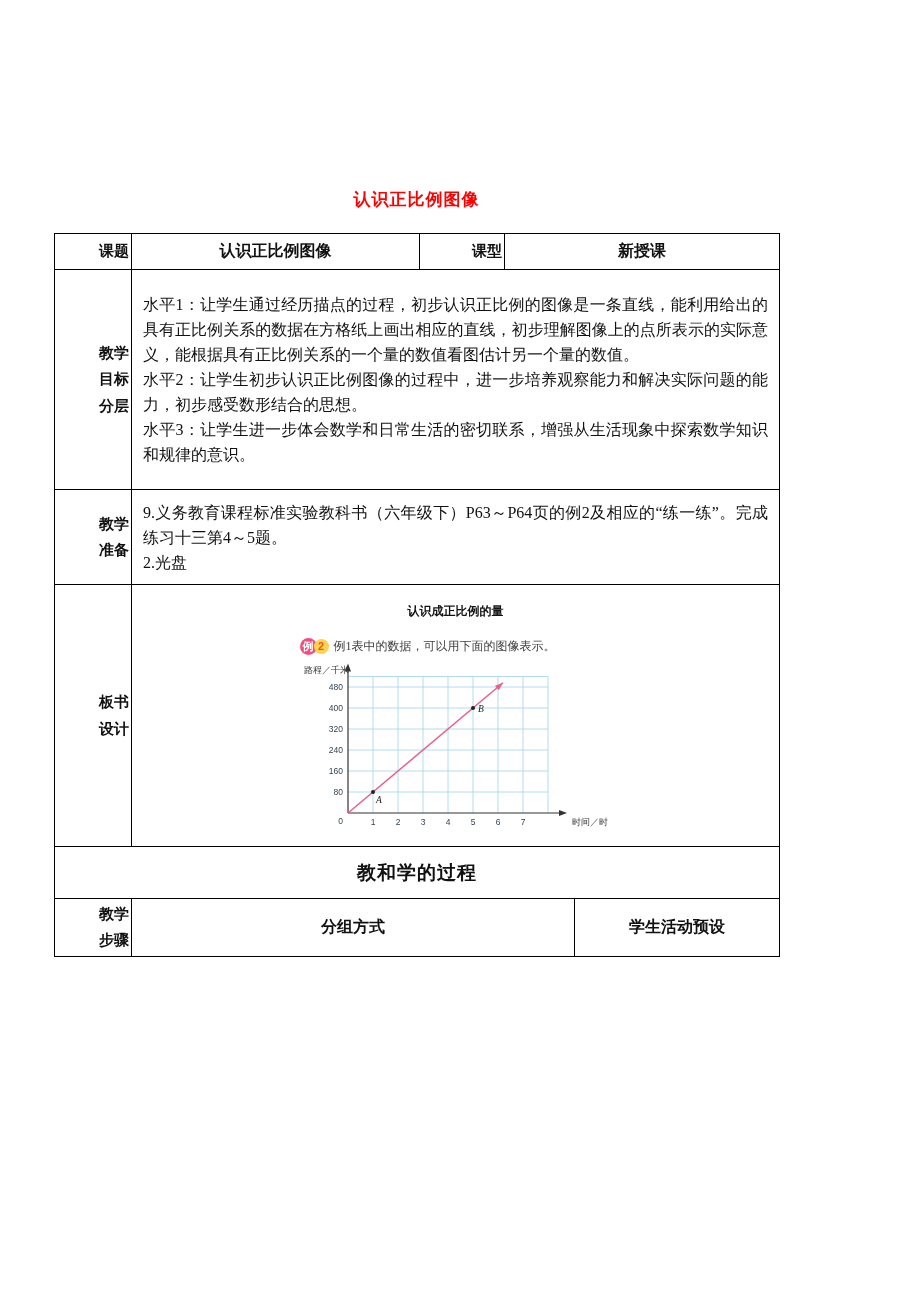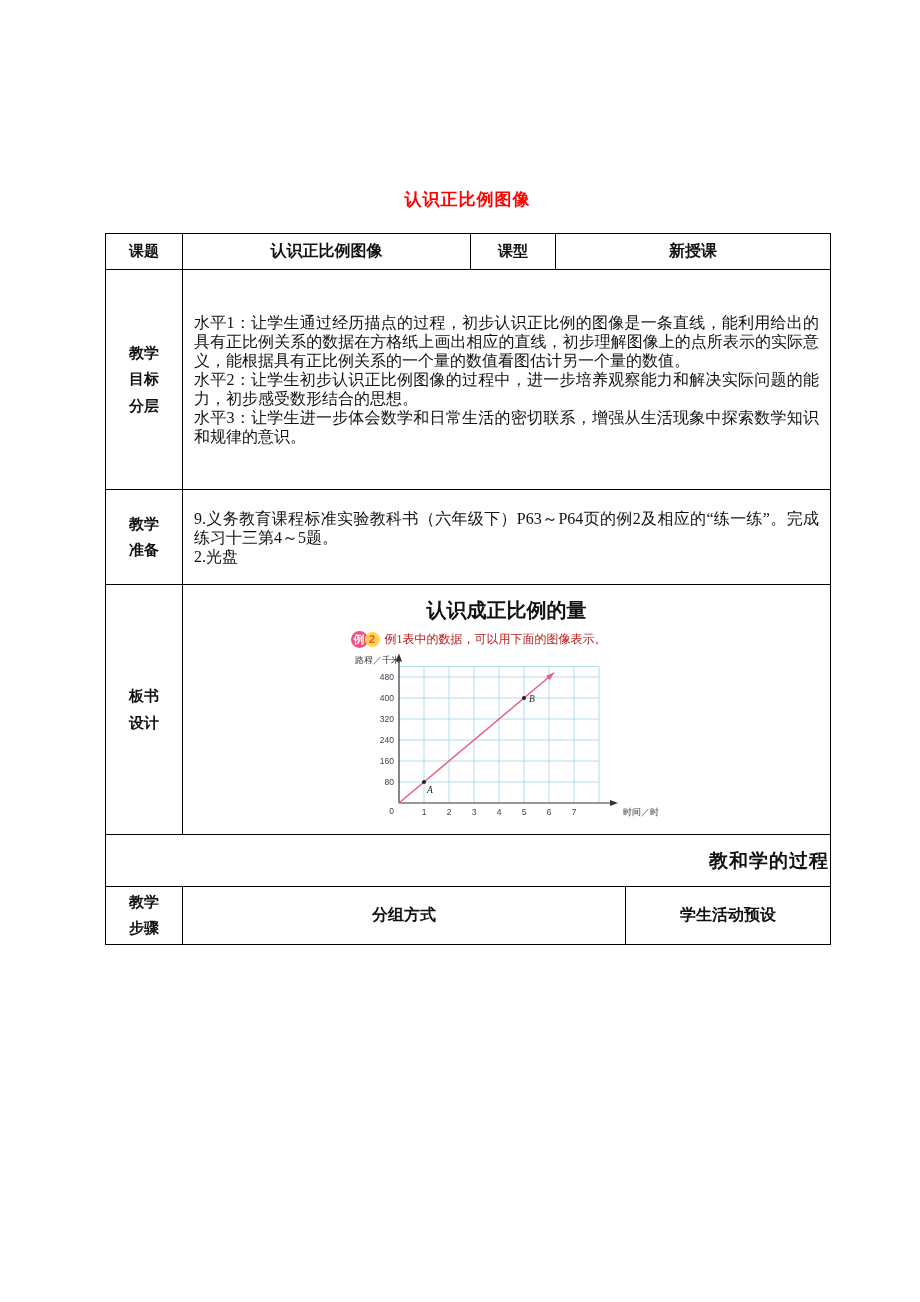--- a/index.html
+++ b/index.html
@@ -1,45 +1,45 @@
 <!DOCTYPE html>
 <html><head>
 <meta charset="utf-8">
 <style>
   html,body{margin:0;padding:0;background:#ffffff;}
   body{width:920px;height:1302px;font-family:"Liberation Serif",serif;color:#111;}
   .page{padding-top:188px;}
-  .doc-wrap{width:725px;margin-left:105px;}
+  .doc-wrap{width:725px;margin-left:54px;}
   .doc-title{color:#ff0000;font-family:"Liberation Sans",sans-serif;font-weight:bold;
              font-size:17px;text-align:center;margin:0 0 22px 0;letter-spacing:1px;}
   table.lesson{border-collapse:collapse;width:725px;table-layout:fixed;border:1.5px solid #000;}
   table.lesson td{border:1px solid #000;vertical-align:middle;overflow:hidden;}
-  td.lbl{font-family:"Liberation Sans",sans-serif;font-weight:bold;text-align:center;
+  td.lbl{font-family:"Liberation Sans",sans-serif;font-weight:bold;text-align:right;
          font-size:15px;line-height:1.75;white-space:pre-line;padding:2px;}
   td.val{font-family:"Liberation Sans",sans-serif;font-weight:bold;text-align:center;font-size:16px;}
-  td.content{padding:8px 11px;font-size:16px;line-height:19px;text-align:justify;}
+  td.content{padding:8px 11px;font-size:16px;line-height:25px;text-align:justify;}
   td.content p{margin:0;}
   td.content b{font-family:"Liberation Sans",sans-serif;}
   tr.r1{height:36px;} tr.r2{height:220px;} tr.r3{height:92px;} tr.r4{height:85px;}
   tr.r5{height:95px;} tr.r6{height:250px;} tr.r7{height:52px;} tr.r8{height:46px;}
   td.process{font-family:"Liberation Sans",sans-serif;font-weight:bold;font-size:19px;
-             text-align:right;letter-spacing:1px;}
+             text-align:center;letter-spacing:1px;}
   td.board-cell{vertical-align:top;padding-top:14px;}
-  .board-title{font-family:"Liberation Sans",sans-serif;font-weight:bold;font-size:20px;
+  .board-title{font-family:"Liberation Sans",sans-serif;font-weight:bold;font-size:12px;
                text-align:center;margin-bottom:10px;}
   .chart-block{width:312px;margin:0 auto;}
   .chart-caption-row{display:flex;align-items:center;margin-bottom:2px;}
   .badge{display:inline-flex;align-items:center;margin-right:5px;flex:0 0 auto;}
   .badge-li{width:17px;height:17px;border-radius:50%;background:#f34f7d;color:#fff;font-size:11px;
             display:flex;align-items:center;justify-content:center;
             font-family:"Liberation Sans",sans-serif;font-weight:bold;}
   .badge-num{width:15px;height:15px;border-radius:50%;background:#ffd34d;color:#e8562a;font-size:11px;
             display:flex;align-items:center;justify-content:center;margin-left:-3px;
             font-family:"Liberation Sans",sans-serif;font-weight:bold;}
-  .chart-caption{font-size:12px;color:#b91c1c;}
+  .chart-caption{font-size:12px;color:#404040;}
   svg text{font-family:"Liberation Sans",sans-serif;}
   svg .tick{font-size:8.5px;fill:#334455;}
   svg .axis-label{font-size:9px;fill:#333;}
   svg .point-label{font-size:9.5px;fill:#222;font-style:italic;font-family:"Liberation Serif",serif;}
 </style>
 </head>
 <body>
 
 <div class="page">
   <div class="doc-wrap">

